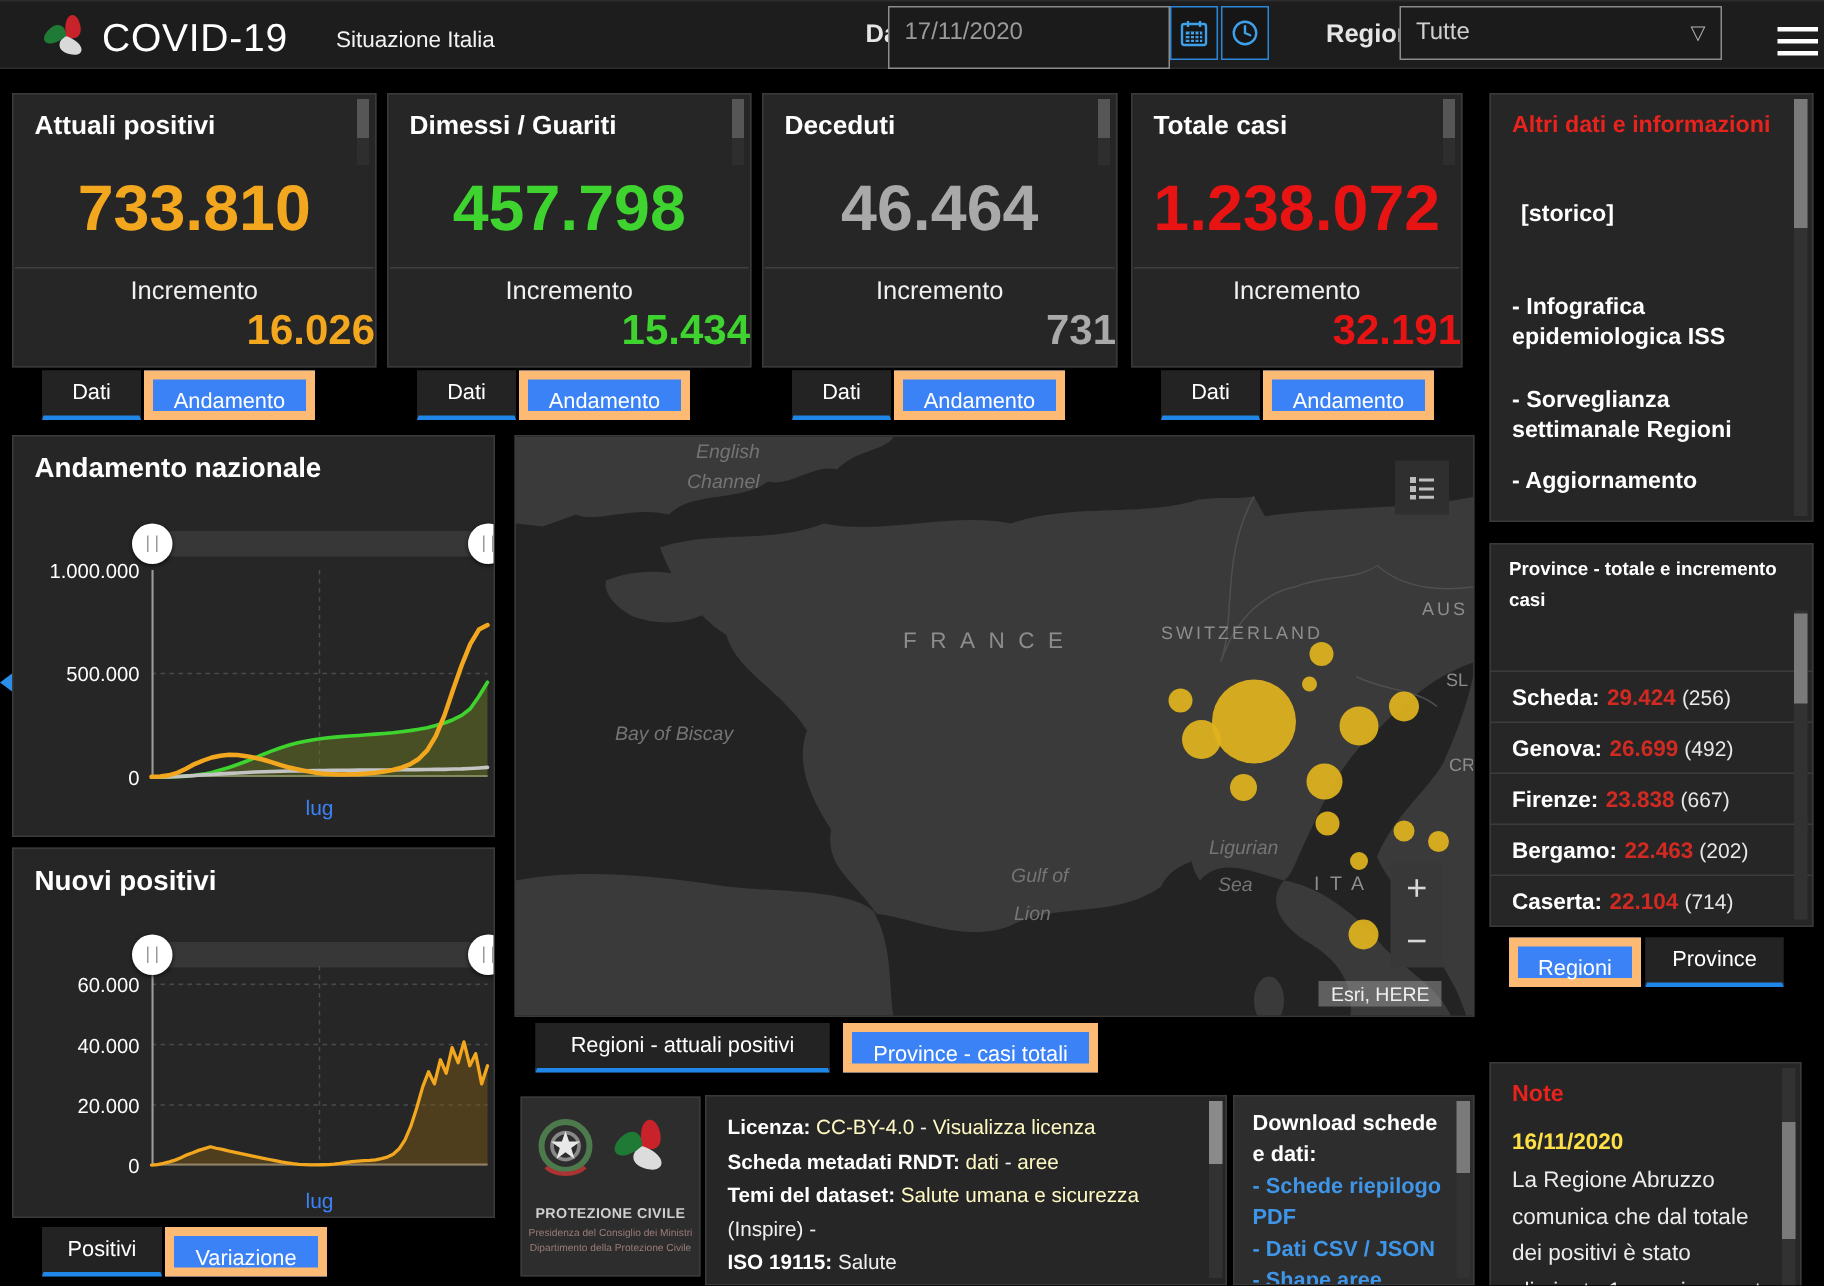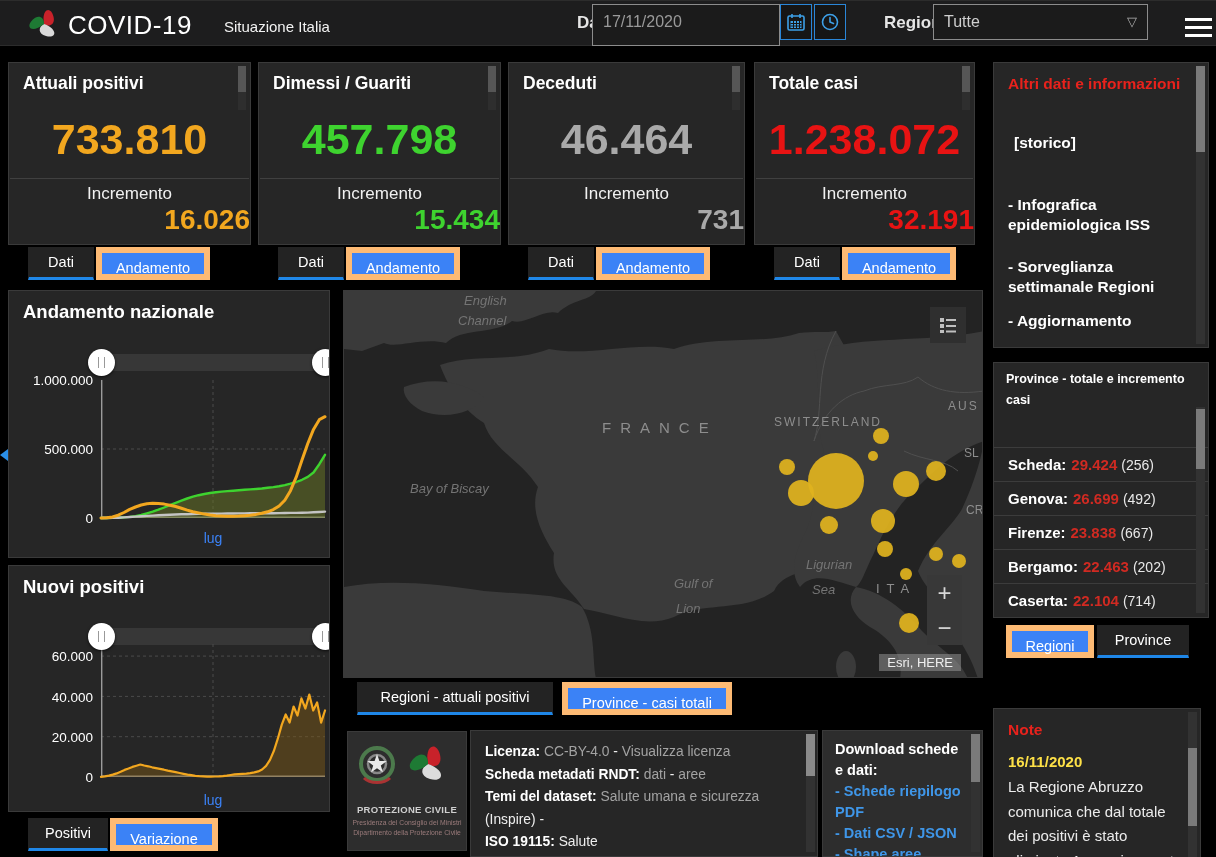--- a/index.html
+++ b/index.html
@@ -62,21 +62,21 @@
   .redhead{position:absolute;left:14px;top:12px;font-size:15.5px;font-weight:bold;color:#e8221c;}
   .sbtrack{position:absolute;width:9px;background:#323232;}
   .sbthumb{position:absolute;left:0;width:9px;background:#7a7a7a;}
   .prow{position:absolute;left:0;width:100%;height:34px;border-top:1px solid #3c3c3c;line-height:34px;padding-left:14px;box-sizing:border-box;white-space:nowrap;cursor:pointer;}
   .pname{font-size:15px;font-weight:bold;color:#fff;}
   .pval{font-size:15px;font-weight:bold;color:#d02a22;margin-left:5px;}
   .pinc{font-size:14px;color:#e8e8e8;margin-left:4px;}
 
   
   .liclabel{font-weight:bold;color:#fff;}
-  .liclink{color:#a3a3a3;cursor:pointer;}
+  .liclink{color:#fef9c3;cursor:pointer;}
   .licit{font-style:italic;color:#efefef;}
   #license{font-size:13.8px;line-height:22.5px;color:#efefef;padding:10px 14px;}
   #download{font-size:14.5px;line-height:21px;font-weight:bold;padding:8px 12px;}
   #download .dl{color:#3f96e8;cursor:pointer;}
   .chev-left{position:absolute;left:0;top:449px;width:0;height:0;border-top:6px solid transparent;border-bottom:6px solid transparent;border-right:8px solid #2a8fe8;cursor:pointer;}
 </style>
 </head>
 <body>
 
 <div id="app">

